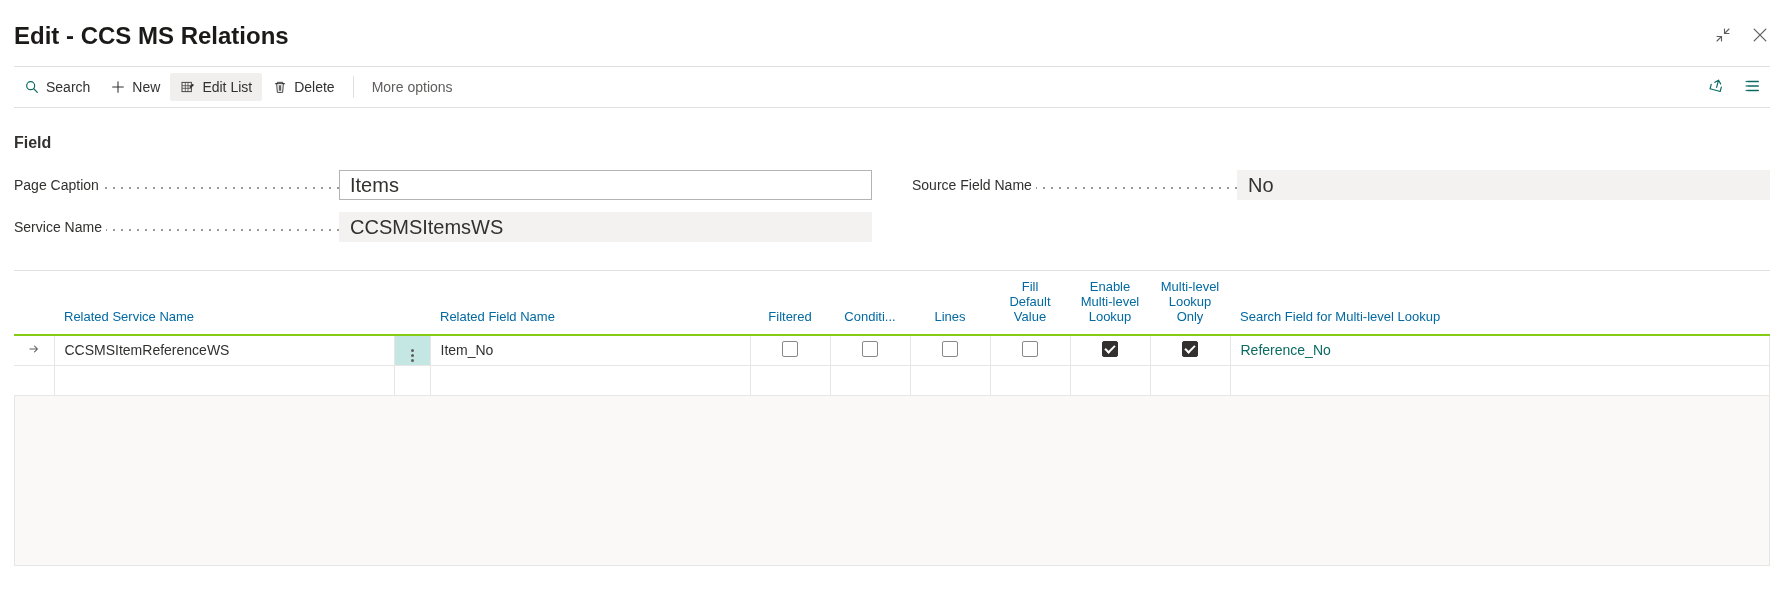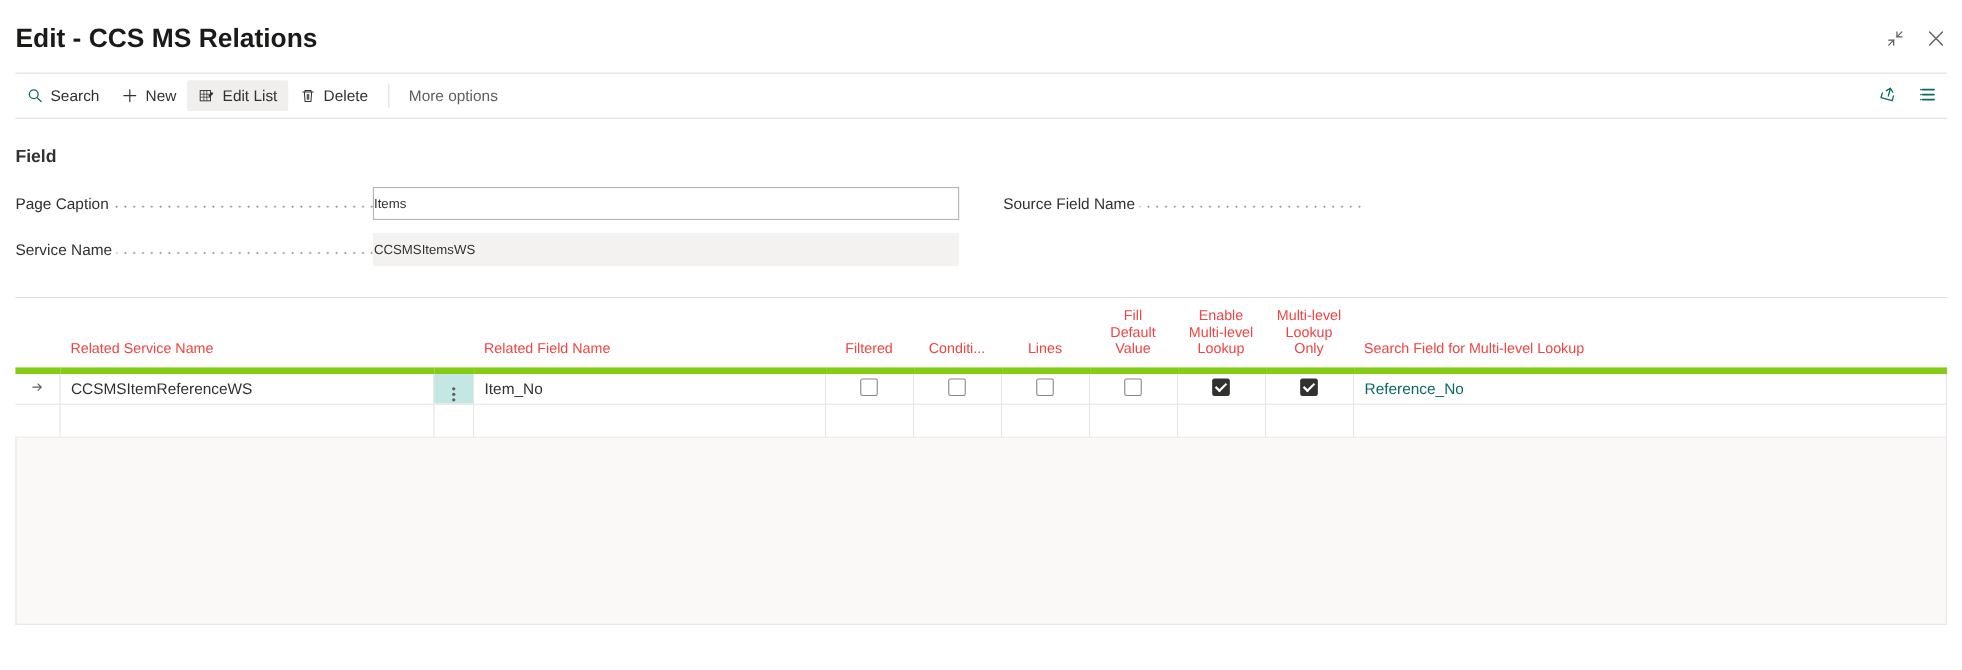--- a/index.html
+++ b/index.html
@@ -79,47 +79,47 @@
       background-size: 8px 2px;
       background-repeat: repeat-x;
       background-position: 0 70%;
       padding-right: 6px;
     }
     .field-label span { background: #fff; padding-right: 4px; }
     .field-input {
       flex: 1;
       height: 30px;
       border: 1px solid #b3b3b3;
-      padding: 0 0;
-      font-size: 12px;
+      padding: 0 10px;
+      font-size: 20px;
       color: #323130;
       background: #fff;
       outline: none;
     }
     .field-input.readonly {
       background: #f3f2f1;
       border-color: transparent;
     }
     .grid-wrap {
       margin-top: 28px;
       border-top: 1px solid #e1dfdd;
     }
     table.grid {
       width: 100%;
       border-collapse: collapse;
       table-layout: fixed;
     }
     .grid th {
       font-weight: 400;
       font-size: 13px;
-      color: #ef4444;
+      color: #0369a1;
       text-align: left;
       padding: 8px 10px 10px 10px;
       vertical-align: bottom;
-      border-bottom: 6px solid #84cc16;
+      border-bottom: 2px solid #84cc16;
     }
     .grid th.center { text-align: center; }
     .grid td {
       border: 1px solid #e7e6e4;
       padding: 0 10px;
       height: 30px;
       vertical-align: middle;
       font-size: 14px;
     }
     .grid td.center { text-align: center; }
@@ -248,20 +248,21 @@
 
 <h2 class="section-title">Field</h2>
 
 <div class="form-area">
   <div class="field-row">
     <div class="field-label"><span>Page Caption</span></div>
     <input class="field-input" value="Items" style="">
   </div>
   <div class="field-row">
     <div class="field-label"><span>Source Field Name</span></div>
+    <input class="field-input readonly" readonly="" value="No" style="">
   </div>
   <div class="field-row">
     <div class="field-label"><span>Service Name</span></div>
     <input class="field-input readonly" readonly="" value="CCSMSItemsWS" style="">
   </div>
   <div></div>
 </div>
 
 <div class="grid-wrap">
   <table class="grid">

